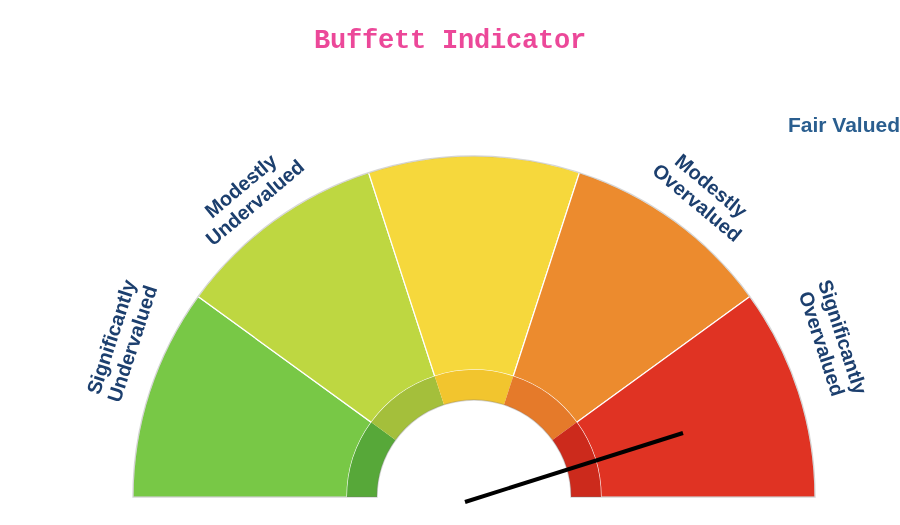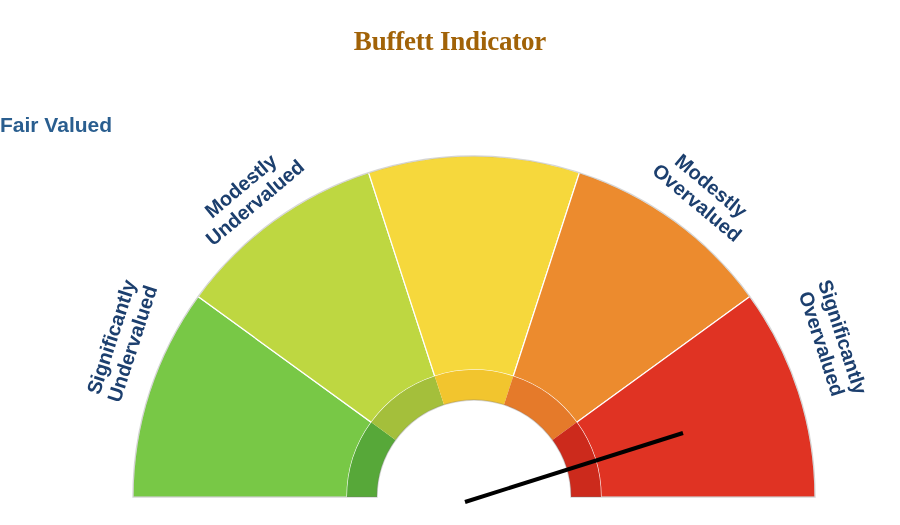--- a/index.html
+++ b/index.html
@@ -16,25 +16,25 @@
     height: 525px;
     background: #ffffff;
     overflow: hidden;
   }
   #chart-title {
     position: absolute;
     left: 0;
     top: 26px;
     width: 900px;
     text-align: center;
-    font-family: Liberation Serif, serif;
+    font-family: Liberation Mono, monospace;
     font-size: 27px;
     font-weight: bold;
     letter-spacing: -0.2px;
-    color: #a16207;
+    color: #ec4899;
     white-space: nowrap;
   }
   #gauge-svg {
     position: absolute;
     left: 0;
     top: 0;
   }
   .gauge-label {
     position: absolute;
     font-family: "Liberation Sans", sans-serif;
@@ -46,21 +46,21 @@
   }
   .gauge-label.two-line {
     color: #1c3f6e;
   }
   #label-fair-valued {
     left: 0;
     top: 113px;
     width: 900px;
     font-size: 21px;
     color: #2a5e8f;
-    text-align: left;
+    text-align: right;
   }
   #label-sig-under {
     left: 22px;
     top: 318px;
     width: 200px;
     font-size: 20px;
     transform: rotate(-72deg);
     transform-origin: 50% 50%;
   }
   #label-mod-under {

